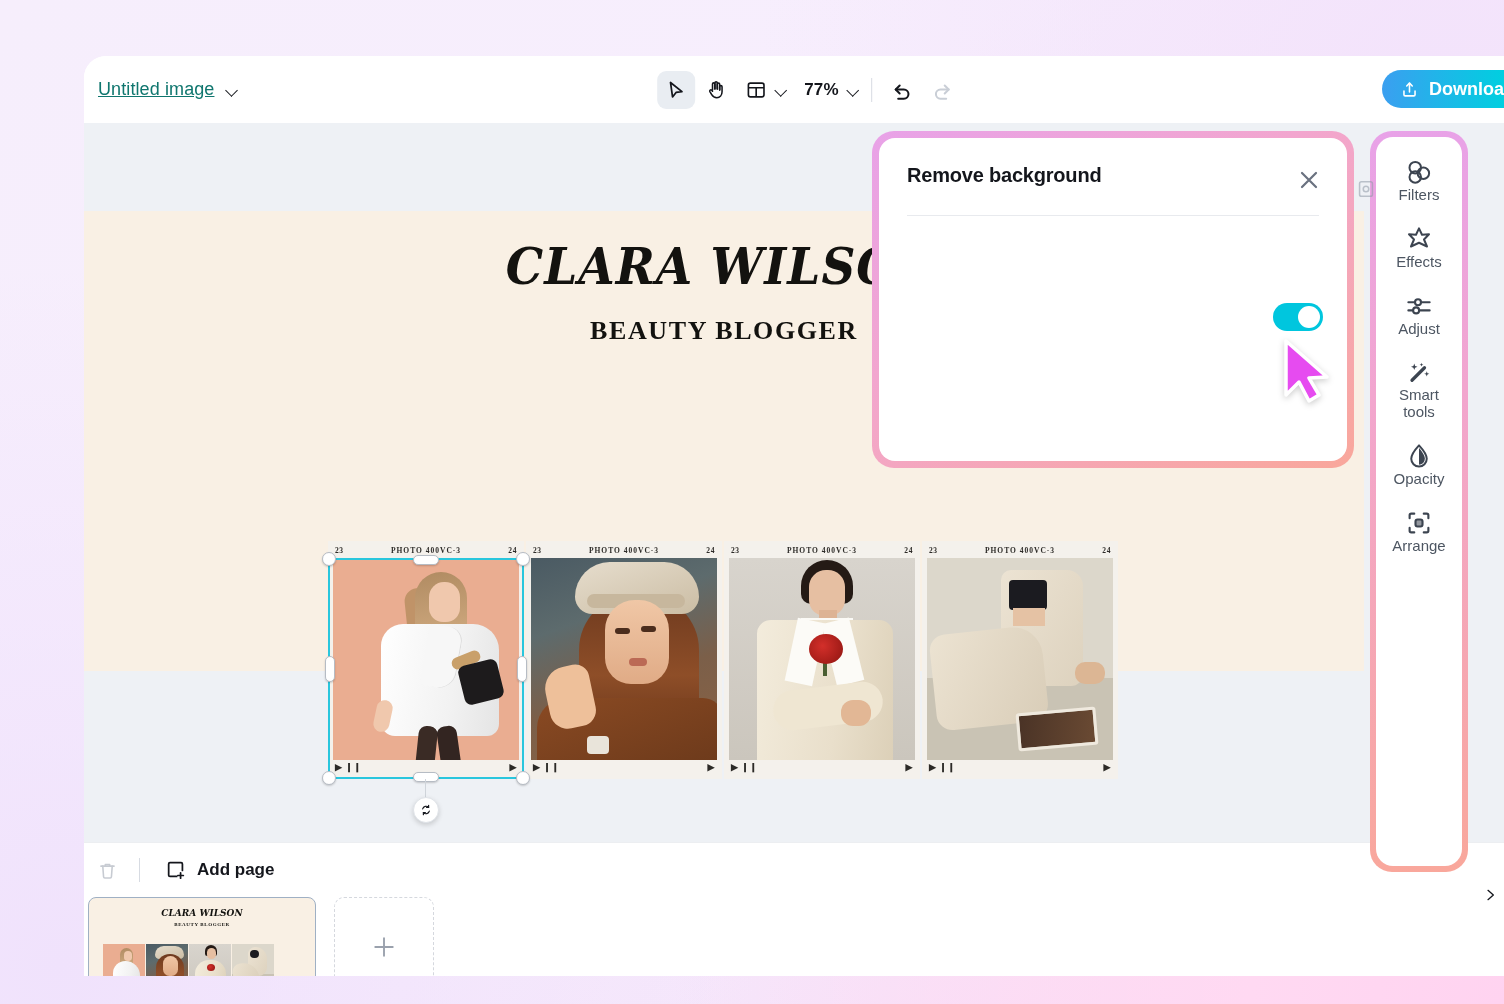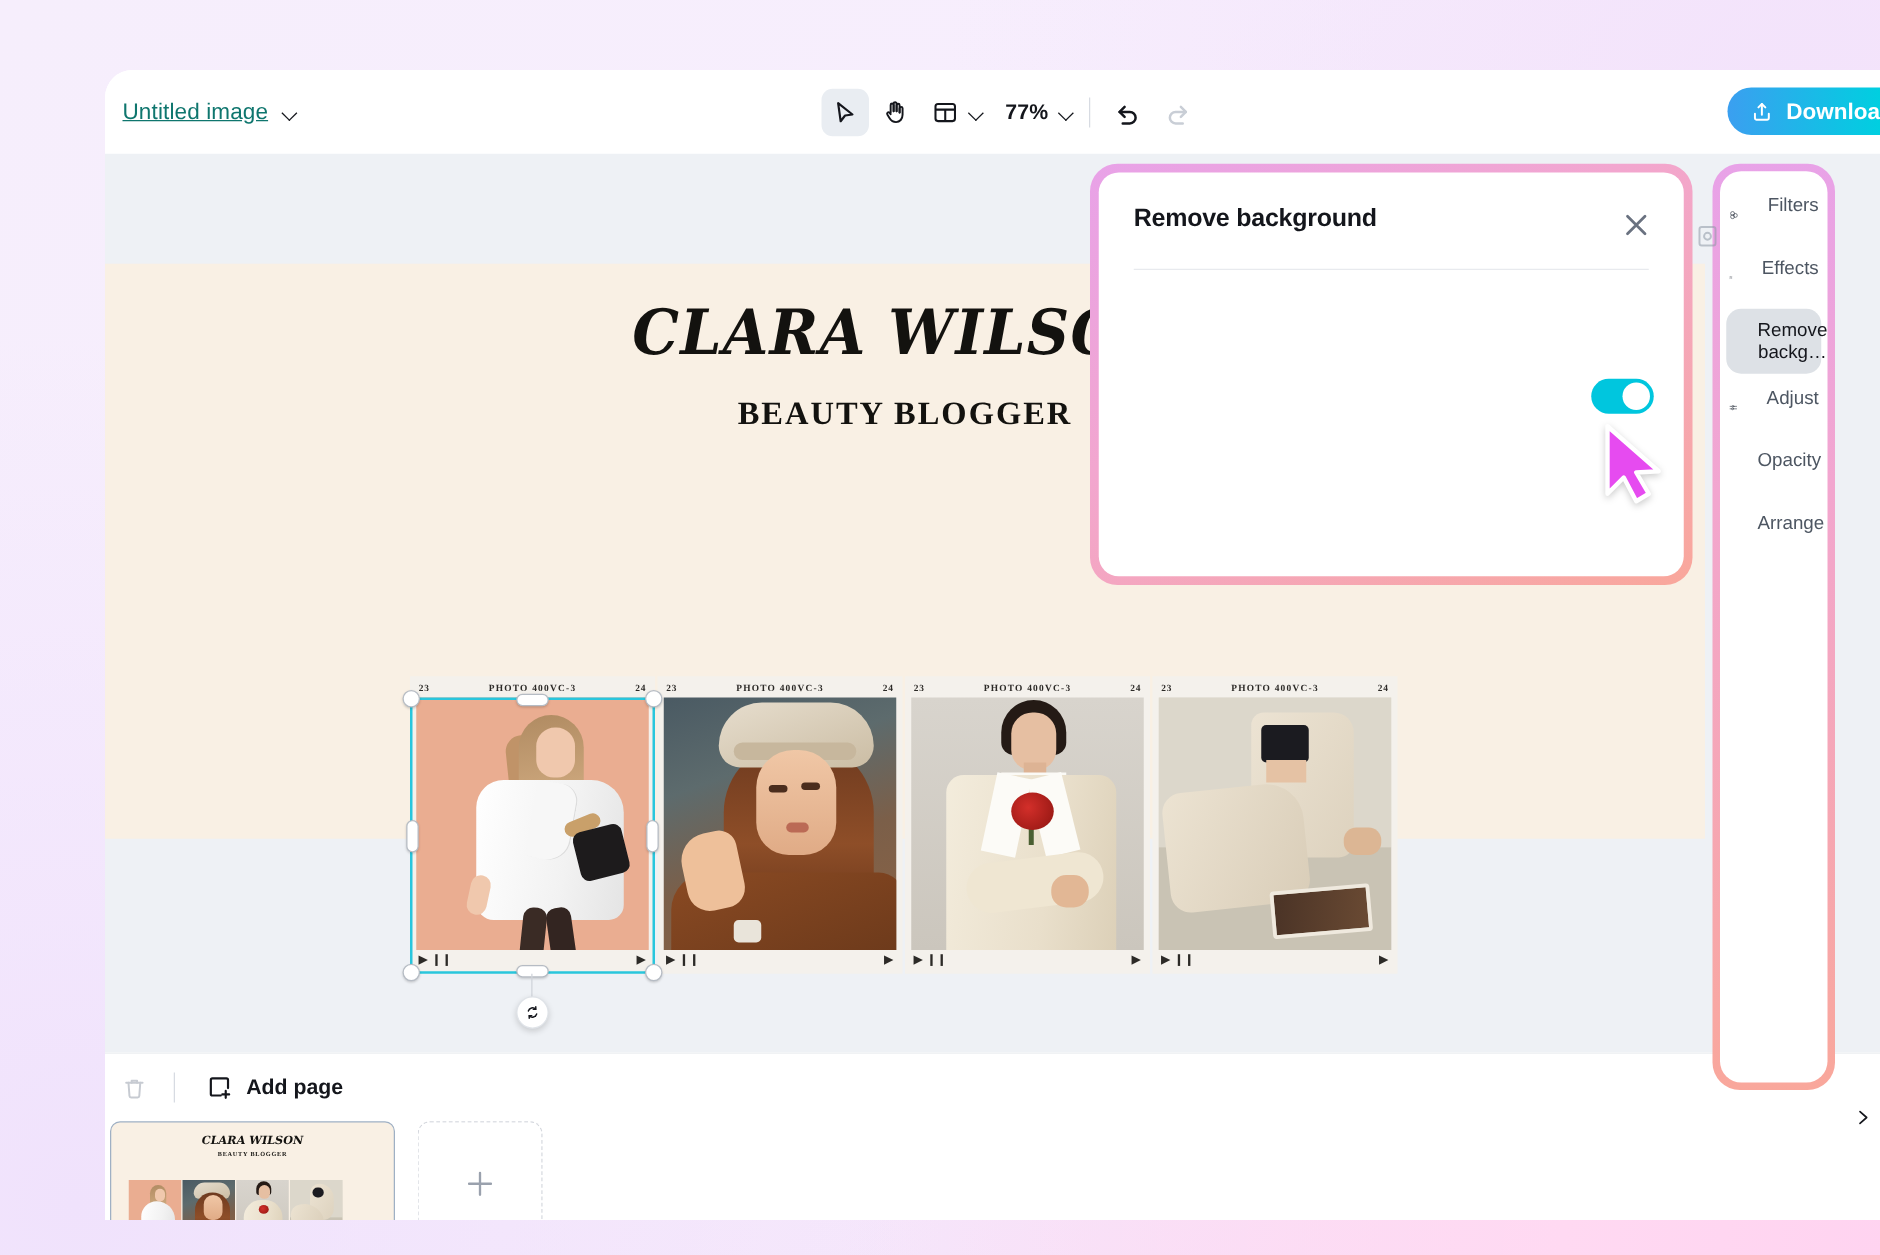--- a/index.html
+++ b/index.html
@@ -343,21 +343,21 @@
     border-radius: 22px; padding: 6px;
     background: linear-gradient(175deg, #e8a2e8 0%, #f2a6cf 35%, #f9a79b 100%);
   }
   #sidebar {
     width: 100%; height: 100%; background: #fff; border-radius: 17px;
     padding: 10px 6px; display: flex; flex-direction: column; align-items: center;
     gap: 2px;
   }
   .side-item {
     width: 76px; border-radius: 12px; padding: 10px 2px 8px 2px;
-    display: flex; align-items: flex-start; gap: 23px;
+    display: flex; flex-direction: column; align-items: center; gap: 0;
     cursor: pointer;
   }
   .side-item.active { background: #dde1e6; }
   .side-label {
     font-size: 15px; color: #4d5662; text-align: center; line-height: 1.12;
   }
   .side-item.active .side-label { color: #14161c; }
   #hidden-icon {
     position: absolute; left: 1355px; top: 178px;
     width: 22px; height: 22px; opacity: .55; z-index: 1;
@@ -672,40 +672,40 @@
       <span class="side-label">Filters</span>
     </div>
 
     <div class="side-item">
       <svg width="30" height="30" viewBox="0 0 24 24" fill="none" stroke="#3c4450" stroke-width="1.6" stroke-linejoin="round">
         <path d="M12 3.5 L14.4 8.6 L20 8.2 L16 12.4 L18.4 18 L12 15 L5.6 18 L8 12.4 L4 8.2 L9.6 8.6 Z"></path>
       </svg>
       <span class="side-label">Effects</span>
     </div>
 
-    <div class="side-item active">
-      <svg width="30" height="30" viewBox="0 0 24 24" fill="none" stroke="#14161c" stroke-width="1.7" stroke-linecap="round" stroke-linejoin="round">
-        <path d="M3.6 10.5a7.2 7.2 0 0 1 6.4-6.8" stroke-dasharray="2 2.6"></path>
-        <path d="M4.2 14.2a7.2 7.2 0 0 0 4 4.4" stroke-dasharray="2 2.6"></path>
-        <path d="M6.5 16.2 L14.8 7.9 L17.6 10.7 L9.3 19 Z" fill="#14161c" stroke="none"></path>
-        <path d="M19 13.6l.6 1.6 1.6.6-1.6.6-.6 1.6-.6-1.6-1.6-.6 1.6-.6z" fill="#14161c" stroke="none"></path>
-      </svg>
-      <span class="side-label">Remove backg…</span>
-    </div>
 
     <div class="side-item">
       <svg width="30" height="30" viewBox="0 0 24 24" fill="none" stroke="#3c4450" stroke-width="1.7" stroke-linecap="round">
         <path d="M3.5 9h5M14 9h6.5"></path>
           <circle cx="11.2" cy="9" r="2.4"></circle>
         <path d="M3.5 15.5h3.5M12.5 15.5h8"></path>
           <circle cx="9.7" cy="15.5" r="2.4"></circle>
       </svg>
       <span class="side-label">Adjust</span>
     </div>
 
+    <div class="side-item">
+      <svg width="30" height="30" viewBox="0 0 24 24" fill="none" stroke="#3c4450" stroke-width="1.6" stroke-linecap="round" stroke-linejoin="round">
+        <path d="M6.4 18.6 L16.4 8.6" stroke-width="2.6"></path>
+        <path d="M8.2 5.2l.7 1.9 1.9.7-1.9.7-.7 1.9-.7-1.9-1.9-.7 1.9-.7z" fill="#3c4450" stroke="none"></path>
+        <path d="M18.2 11.4l.55 1.5 1.5.55-1.5.55-.55 1.5-.55-1.5-1.5-.55 1.5-.55z" fill="#3c4450" stroke="none"></path>
+        <path d="M14 4.6l.4 1.1 1.1.4-1.1.4-.4 1.1-.4-1.1-1.1-.4 1.1-.4z" fill="#3c4450" stroke="none"></path>
+      </svg>
+      <span class="side-label">Smart tools</span>
+    </div>
 
     <div class="side-item">
       <svg width="30" height="30" viewBox="0 0 24 24" fill="none" stroke="#3c4450" stroke-width="1.6" stroke-linejoin="round">
         <path d="M12 3.5 C12 3.5 5.8 10.2 5.8 14.2 a6.2 6.2 0 0 0 12.4 0 C18.2 10.2 12 3.5 12 3.5 Z"></path>
         <path d="M12 5.6 C12 5.6 16.7 10.9 16.7 14.2 a4.7 4.7 0 0 1 -4.7 4.7 Z" fill="#3c4450" stroke="none"></path>
       </svg>
       <span class="side-label">Opacity</span>
     </div>
 
     <div class="side-item">

